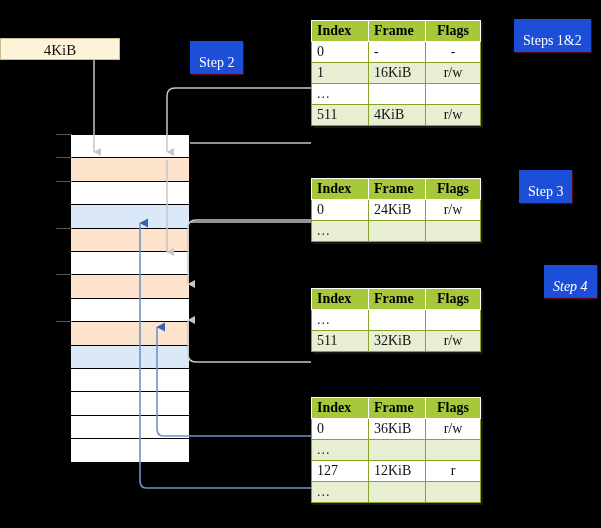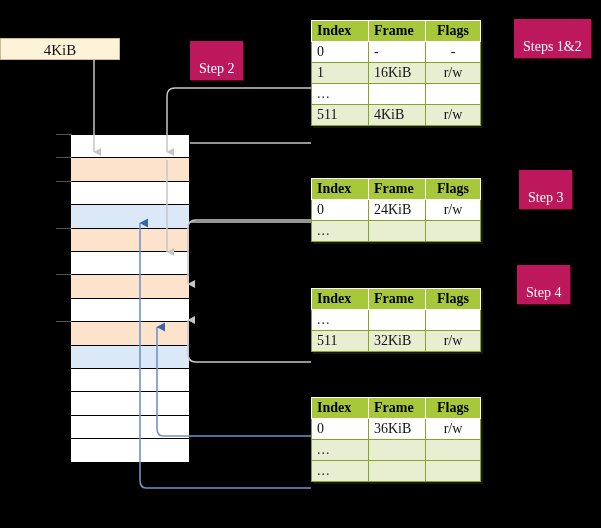--- a/index.html
+++ b/index.html
@@ -12,28 +12,28 @@
   
   #vaddr-box{
     left:0px;top:38px;width:120px;height:22px;
     background:#fdf3d8;border:1px solid #c9bc8e;
     color:#111;font-size:15px;line-height:22px;text-align:center;
     box-sizing:border-box;
   }
 
   
   .step-pill{
-    background:#be185d;color:#fff;font-size:14px;
-    padding:20px 9px 3px 9px;line-height:16px;white-space:nowrap;
+    background:#1d4ed8;color:#fff;font-size:14px;
+    padding:14px 9px 3px 9px;line-height:16px;white-space:nowrap;
     box-shadow:1px 1px 0 #5a0018;
   }
   #step0{left:190px;top:41px;}
   #steps12{left:514px;top:19px;}
   #step3{left:519px;top:170px;}
-  #step4{left:517px;top:265px;}
+  #step4{left:544px;top:265px;font-style:italic;}
 
   
   #mem-grid{
     left:70px;top:134px;width:120px;height:281px;
     border:1.5px solid #000;box-sizing:border-box;background:#fff;
   }
   #mem-grid .mrow{
     height:23.4px;border-bottom:1.3px solid #000;box-sizing:border-box;
     background:#fff;
   }
@@ -225,20 +225,25 @@
       <tr>
         <td class="c1">0</td>
         <td class="c2">36KiB</td>
         <td class="c3">r/w</td>
       </tr>
       <tr class="alt">
         <td class="c1 dots">...</td>
         <td class="c2"></td>
         <td class="c3"></td>
       </tr>
+      <tr>
+        <td class="c1">127</td>
+        <td class="c2">12KiB</td>
+        <td class="c3">r</td>
+      </tr>
       <tr class="alt">
         <td class="c1 dots">...</td>
         <td class="c2"></td>
         <td class="c3"></td>
       </tr>
     </tbody>
   </table>
 
 <div class="abs tick" style="top: 134px;"></div>
 <div class="abs tick" style="top: 157.4px;"></div>

